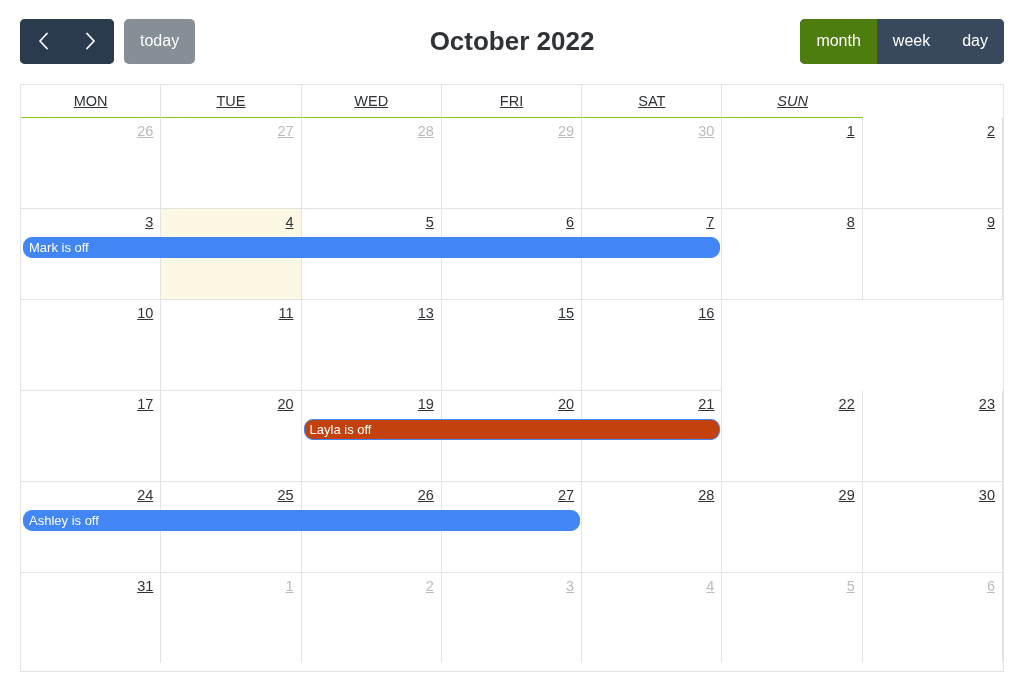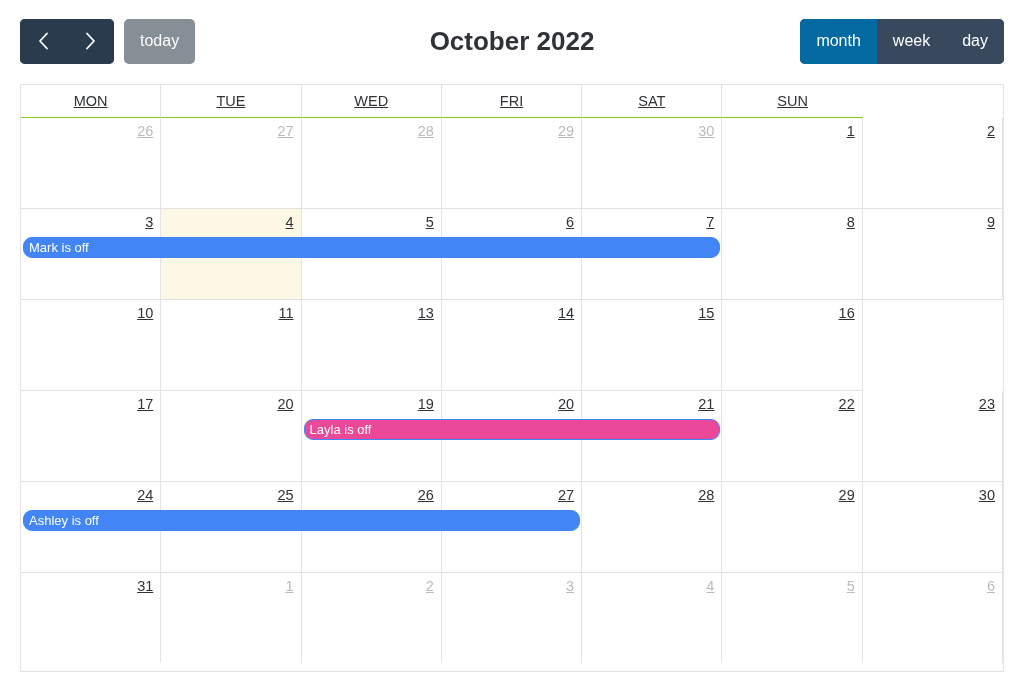--- a/index.html
+++ b/index.html
@@ -105,21 +105,21 @@
     background: #38495d;
     border: none;
     color: #ffffff;
     height: 45px;
     padding: 0 16px;
     font-size: 16px;
     font-family: "Liberation Sans", sans-serif;
     cursor: pointer;
   }
   .view-btn.active {
-    background: #0369a1;
+    background: #4d7c0f;
   }
 
   
   .cal-wrap {
     position: absolute;
     left: 20px;
     top: 84px;
     width: 984px;
     height: 588px;
     box-sizing: border-box;
@@ -137,21 +137,21 @@
   .weekday-cell {
     border-right: 1px solid #e2e3e4;
     border-bottom: 1px solid #84cc16;
     display: flex;
     align-items: center;
     justify-content: center;
     font-size: 14.5px;
     color: #2f3337;
     box-sizing: border-box;
   }
-  .weekday-cell:last-child { border-right: none; }
+  .weekday-cell:last-child { border-right: none; font-style: italic; }
   .weekday-cell span { text-decoration: underline; }
 
   .weeks {
     position: relative;
   }
 
   .week-row {
     position: relative;
     display: grid;
     grid-template-columns: repeat(7, 1fr);
@@ -321,23 +321,20 @@
           <div class="day-cell">
             <span class="day-number">10</span>
           </div>
           <div class="day-cell">
             <span class="day-number">11</span>
           </div>
           <div class="day-cell">
             <span class="day-number">13</span>
           </div>
           <div class="day-cell">
-            <span class="day-number">14</span>
-          </div>
-          <div class="day-cell">
             <span class="day-number">15</span>
           </div>
           <div class="day-cell">
             <span class="day-number">16</span>
           </div>
           <div class="event-layer"></div>
         </div>
         <div class="week-row">
           <div class="day-cell">
             <span class="day-number">17</span>
@@ -354,21 +351,21 @@
           <div class="day-cell">
             <span class="day-number">21</span>
           </div>
           <div class="day-cell">
             <span class="day-number">22</span>
           </div>
           <div class="day-cell">
             <span class="day-number">23</span>
           </div>
           <div class="event-layer">
-            <div class="event" style="left: calc(28.5714% + 2px); width: calc(42.8571% - 4px); top: 28px; background: #ec4899; border-color: rgb(66, 133, 244);">Layla is off</div>
+            <div class="event" style="left: calc(28.5714% + 2px); width: calc(42.8571% - 4px); top: 28px; background: #c2410c; border-color: rgb(66, 133, 244);">Layla is off</div>
           </div>
         </div>
         <div class="week-row">
           <div class="day-cell">
             <span class="day-number">24</span>
           </div>
           <div class="day-cell">
             <span class="day-number">25</span>
           </div>
           <div class="day-cell">

